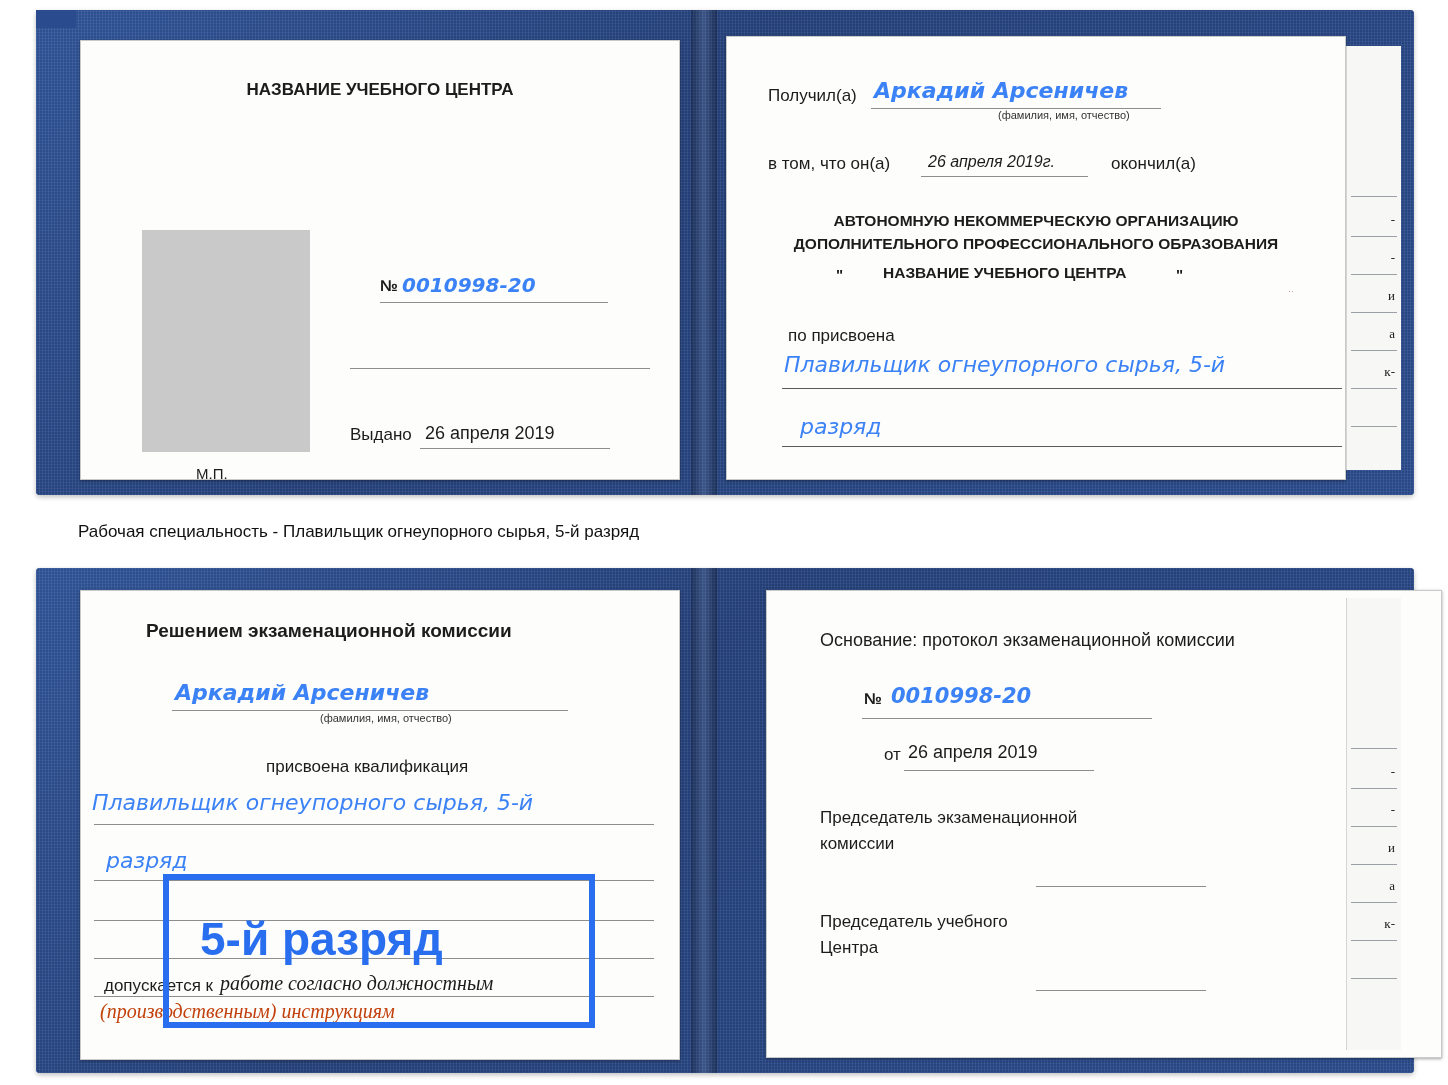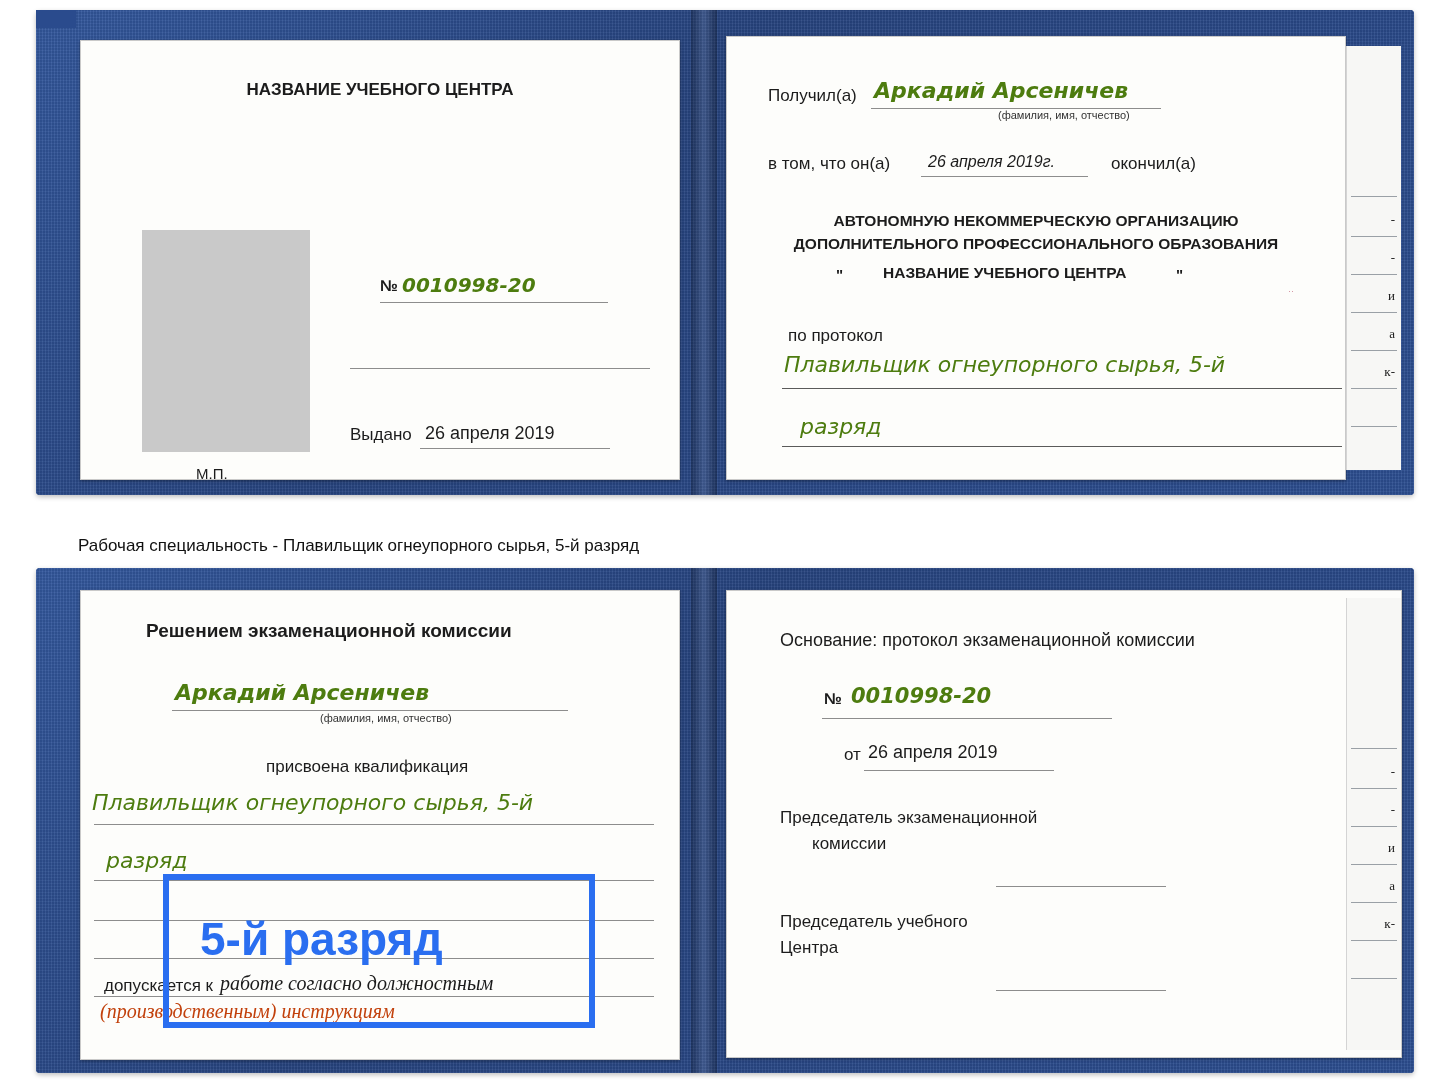--- a/index.html
+++ b/index.html
@@ -83,21 +83,21 @@
   .print {
     position: absolute;
     color: #1c1c1c;
     font-family: "Liberation Sans", sans-serif;
     white-space: pre;
   }
   .bold { font-weight: bold; }
   .center { text-align: center; }
   .hand {
     position: absolute;
-    color: #4d7c0f;
+    color: #3b82f6;
     font-family: "DejaVu Sans", sans-serif;
     font-style: italic;
     white-space: pre;
   }
   .hand-serif {
     position: absolute;
     color: #15309f;
     font-family: "Liberation Serif", serif;
     font-style: italic;
     white-space: pre;
@@ -200,21 +200,21 @@
       <div class="print" style="left:202px; top:117px; font-size:16px; font-style:italic;">26 апреля 2019г.</div>
       <div class="rule" style="left:195px; top:140px; width:167px;"></div>
       <div class="print" style="left:385px; top:118px; font-size:17px;">окончил(а)</div>
 
       <div class="print bold center" style="left:20px; top:199px; width:580px; font-size:15.5px;">ДОПОЛНИТЕЛЬНОГО ПРОФЕССИОНАЛЬНОГО ОБРАЗОВАНИЯ</div>
       <div class="print bold center" style="left:20px; top:176px; width:580px; font-size:15.5px;">АВТОНОМНУЮ НЕКОММЕРЧЕСКУЮ ОРГАНИЗАЦИЮ</div>
       <div class="print bold" style="left:110px; top:230px; font-size:15px;">"</div>
       <div class="print bold" style="left:157px; top:228px; font-size:15.5px;">НАЗВАНИЕ УЧЕБНОГО ЦЕНТРА</div>
       <div class="print bold" style="left:450px; top:230px; font-size:15px;">"</div>
 
-      <div class="print" style="left:62px; top:290px; font-size:17px;">по протокол</div>
+      <div class="print" style="left:62px; top:290px; font-size:17px;">по присвоена</div>
 
       <div class="hand" style="left:58px; top:316px; font-size:22px;">Плавильщик огнеупорного сырья, 5-й</div>
       <div class="rule rule-dark" style="left:56px; top:352px; width:560px;"></div>
 
       <div class="hand" style="left:74px; top:378px; font-size:22px;">разряд</div>
       <div class="rule rule-dark" style="left:56px; top:410px; width:560px;"></div>
 
       <div class="pink-mark" style="left:562px; top:250px;">··</div>
     </div>
 
@@ -227,21 +227,21 @@
       <div class="ln" style="top:342px;"></div>
       <div class="ln" style="top:380px;"></div>
       <div class="ch" style="top:166px;">-</div>
       <div class="ch" style="top:204px;">-</div>
       <div class="ch" style="top:242px;">и</div>
       <div class="ch" style="top:280px;">а</div>
       <div class="ch" style="top:318px;">к-</div>
     </div>
   </div>
 
-  <div class="caption" style="left: 78px; top: 536px; text-align: center;">Рабочая специальность - Плавильщик огнеупорного сырья, 5-й разряд</div>
+  <div class="caption" style="left: 78px; top: 522px; text-align: center;">Рабочая специальность - Плавильщик огнеупорного сырья, 5-й разряд</div>
 
   <div class="book book-bottom">
     <div class="cover-texture"></div>
     <div class="spine" style="left: 655px; width: 26px;"></div>
 
     <div class="sheet" style="left: 44px; top: 22px; width: 600px; height: 470px;">
       <div class="sheet-inner"></div>
 
       <div class="print bold" style="left:66px; top:30px; font-size:19px;">Решением экзаменационной комиссии</div>
 
@@ -258,35 +258,35 @@
       <div class="rule" style="left:14px; top:290px; width:560px;"></div>
       <div class="rule" style="left:14px; top:330px; width:560px;"></div>
       <div class="rule" style="left:14px; top:368px; width:560px;"></div>
 
       <div class="print" style="left:24px; top:386px; font-size:17px;">допускается к</div>
       <div class="hand-serif" style="left:140px; top:382px; font-size:20px; color:#1a1a1a;">работе согласно должностным</div>
       <div class="hand-serif" style="left:20px; top:410px; font-size:20px; color:#c2410c;">(производственным) инструкциям</div>
       <div class="rule" style="left:14px; top:406px; width:560px;"></div>
     </div>
 
-    <div class="sheet" style="left: 690px; top: 22px; width: 676px; height: 468px;">
+    <div class="sheet" style="left: 730px; top: 22px; width: 676px; height: 468px;">
       <div class="sheet-inner"></div>
 
       <div class="print" style="left:54px; top:40px; font-size:18px;">Основание: протокол экзаменационной комиссии</div>
 
       <div class="print bold" style="left:98px; top:100px; font-size:16px;">№</div>
       <div class="hand bold" style="left:125px; top:94px; font-size:21px;">0010998-20</div>
       <div class="rule" style="left:96px; top:128px; width:290px;"></div>
 
       <div class="print" style="left:118px; top:155px; font-size:17px;">от</div>
       <div class="print" style="left:142px; top:152px; font-size:18px;">26 апреля 2019</div>
       <div class="rule" style="left:138px; top:180px; width:190px;"></div>
 
       <div class="print" style="left:54px; top:218px; font-size:17px;">Председатель экзаменационной</div>
-      <div class="print" style="left:54px; top:244px; font-size:17px;margin-left:32px;">комиссии</div>
+      <div class="print" style="left:54px; top:244px; font-size:17px;">комиссии</div>
       <div class="rule" style="left:270px; top:296px; width:170px;"></div>
 
       <div class="print" style="left:54px; top:322px; font-size:17px;">Председатель учебного</div>
       <div class="print" style="left:54px; top:348px; font-size:17px;">Центра</div>
       <div class="rule" style="left:270px; top:400px; width:170px;"></div>
     </div>
 
     <div class="edge-lines" style="left: 1310px; top: 30px; width: 54px; height: 452px;">
       <div class="ln" style="top:150px;"></div>
       <div class="ln" style="top:190px;"></div>

